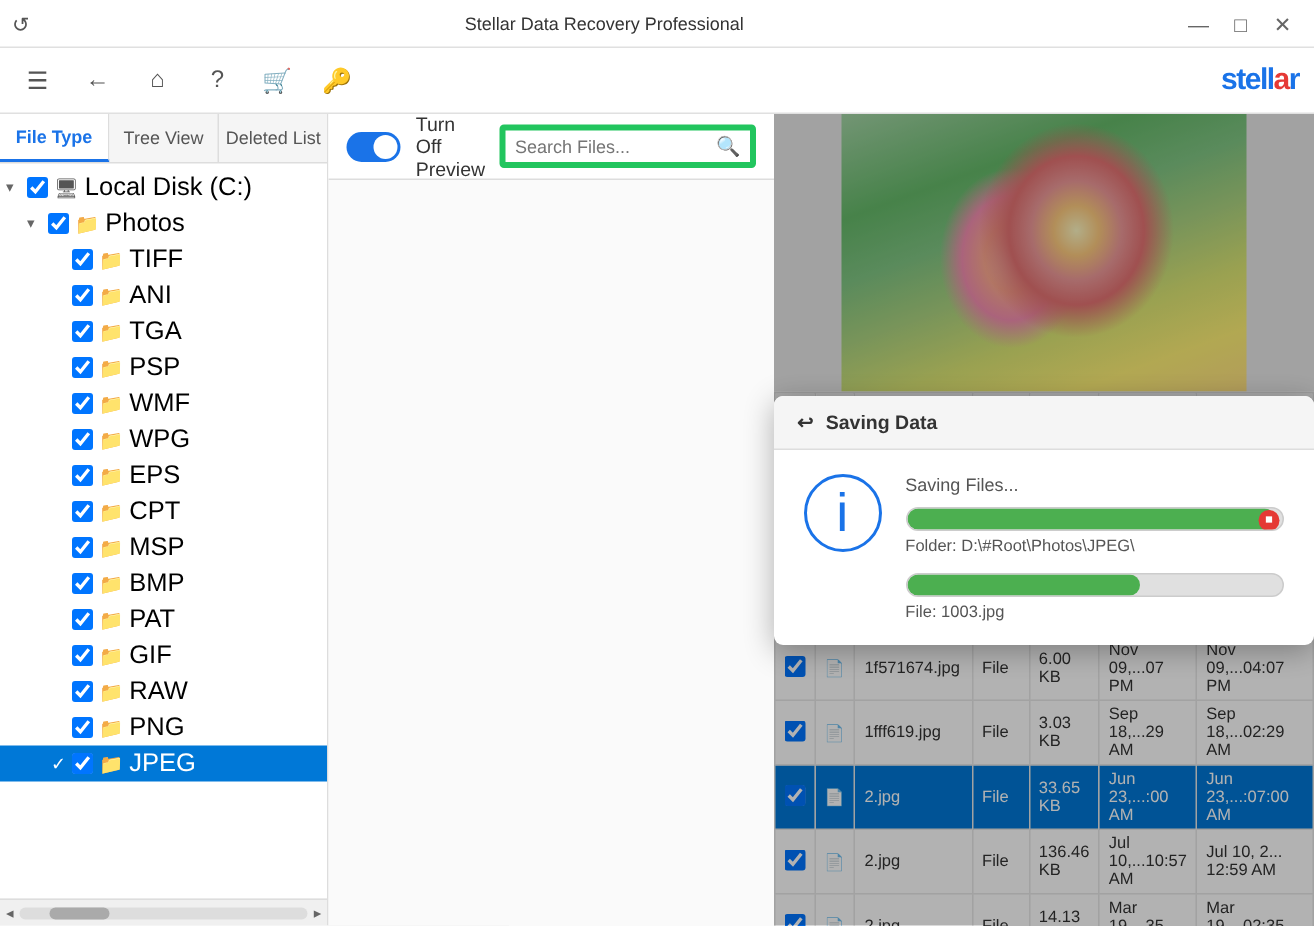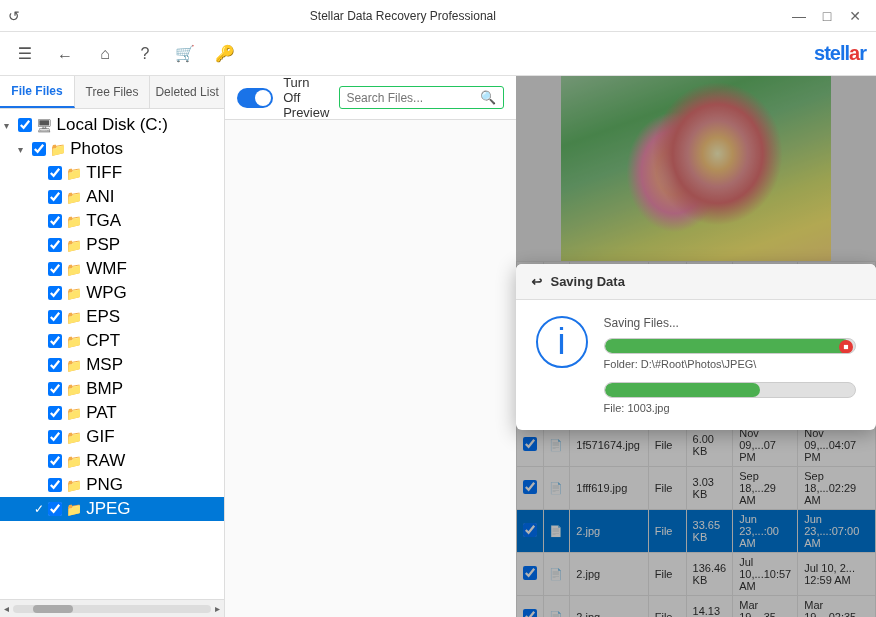--- a/index.html
+++ b/index.html
@@ -56,21 +56,21 @@
     .right-header {
       display: flex; align-items: center; background: white; height: 44px;
       padding: 0 12px; border-bottom: 1px solid #ddd; gap: 10px;
     }
     .toggle-switch { position: relative; width: 36px; height: 20px; cursor: pointer; }
     .toggle-track { width: 36px; height: 20px; background: #1a73e8; border-radius: 10px; }
     .toggle-knob { position: absolute; top: 2px; left: 18px; width: 16px; height: 16px; background: white; border-radius: 50%; }
     .toggle-label { font-size: 13px; color: #333; font-weight: 500; }
     .search-box {
       margin-left: auto; display: flex; align-items: flex-end;
-      border: 1px solid #22c55e; border-radius: 3px; padding: 3px 6px;
+      border: 4px solid #22c55e; border-radius: 3px; padding: 3px 6px;
       background: white; gap: 4px;
     }
     .search-input { border: none; outline: none; font-size: 12px; width: 130px; color: #555; }
     .search-icon { color: #888; font-size: 13px; }
 
     
     .preview-area { height: 185px; background: #e8e8e8; display: flex; align-items: center; justify-content: center; overflow: hidden; position: relative; }
     
     .preview-placeholder {
       width: 270px; height: 185px;
@@ -153,22 +153,22 @@
   <div class="stellar-logo">
     stell<span>a</span>r
   </div>
 </div>
 
 <div class="main">
 
   <div class="left-panel">
 
     <div class="tabs">
-      <button class="tab active">File Files</button>
-      <button class="tab">Tree Files</button>
+      <button class="tab active">File Type</button>
+      <button class="tab">Tree View</button>
       <button class="tab">Deleted List</button>
     </div>
 
     <div class="tree">
 
       <div class="tree-item indent0" style="padding-left:4px;">
         <span class="chevron">▾</span>
         <input type="checkbox" class="checkbox" checked="" style="">
         <span class="hdd-icon">🖥</span>
         <span class="item-label">Local Disk (C:)</span>

